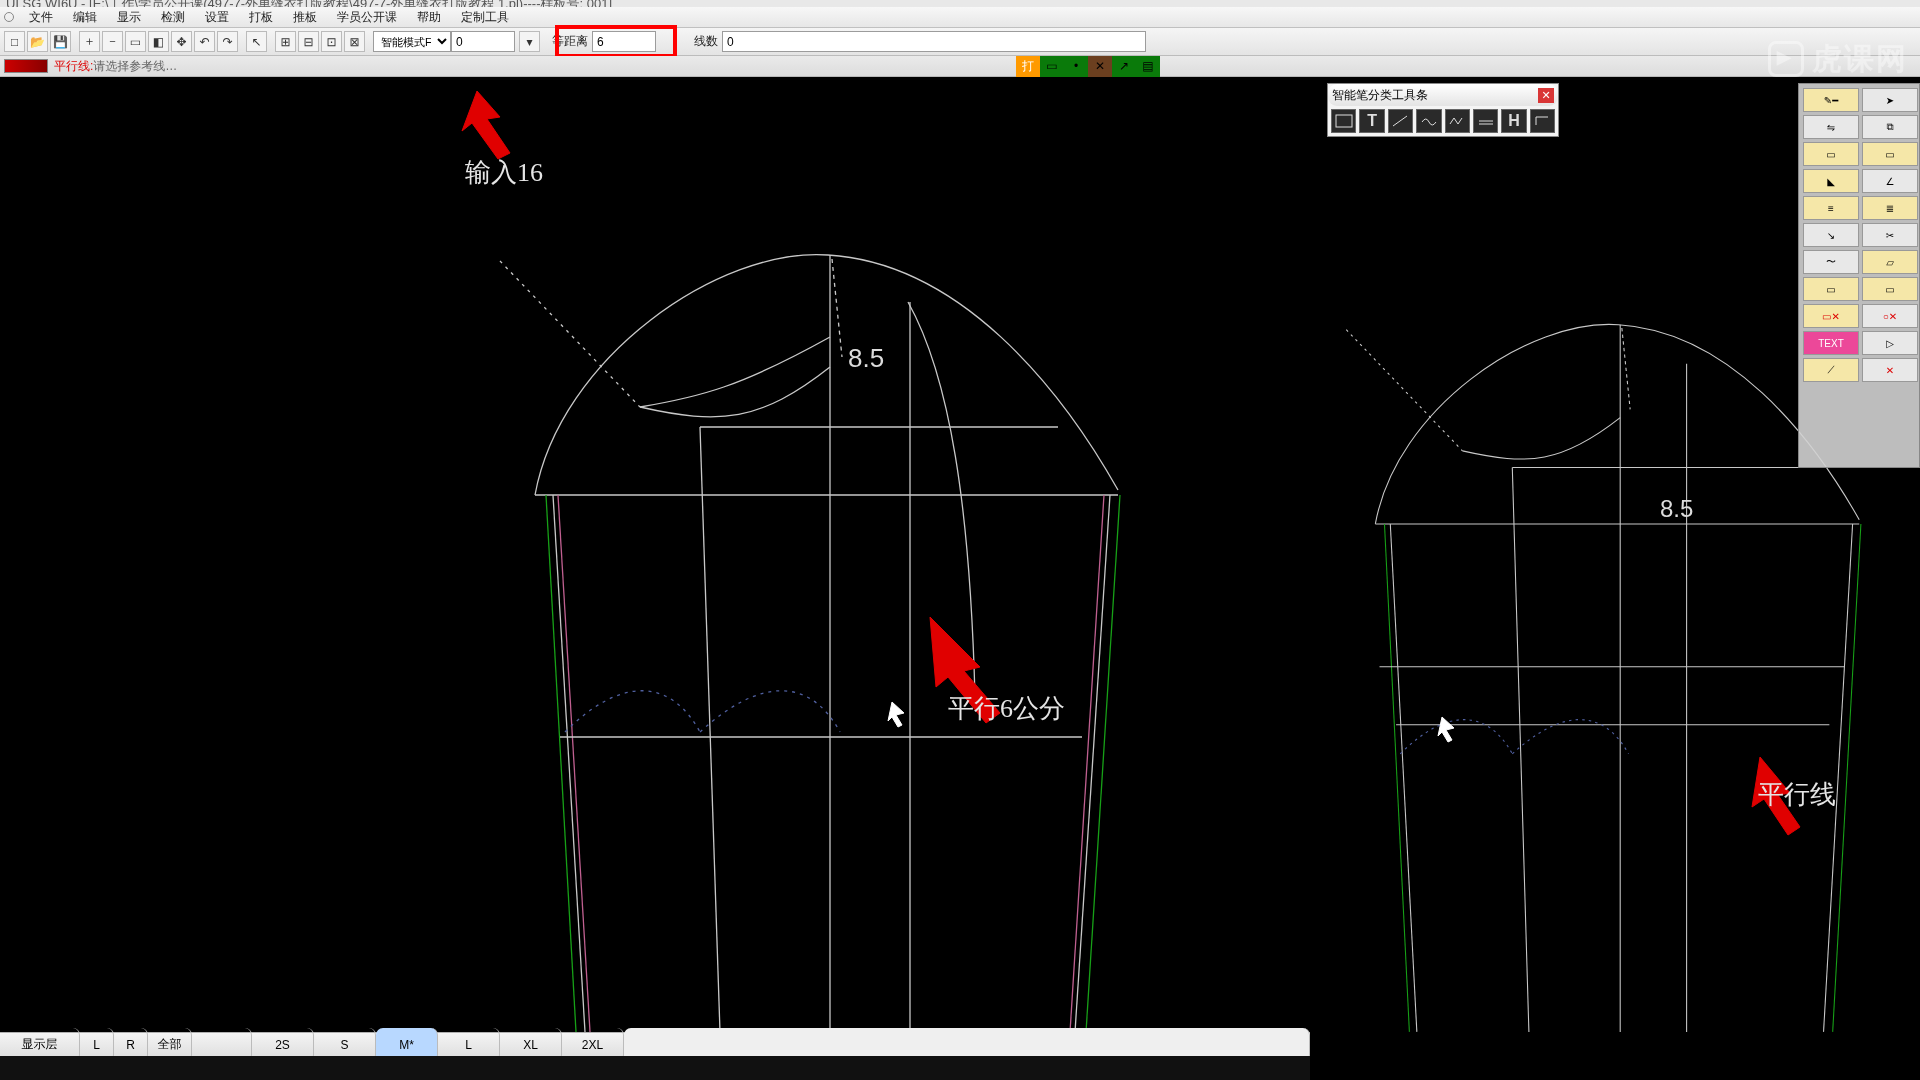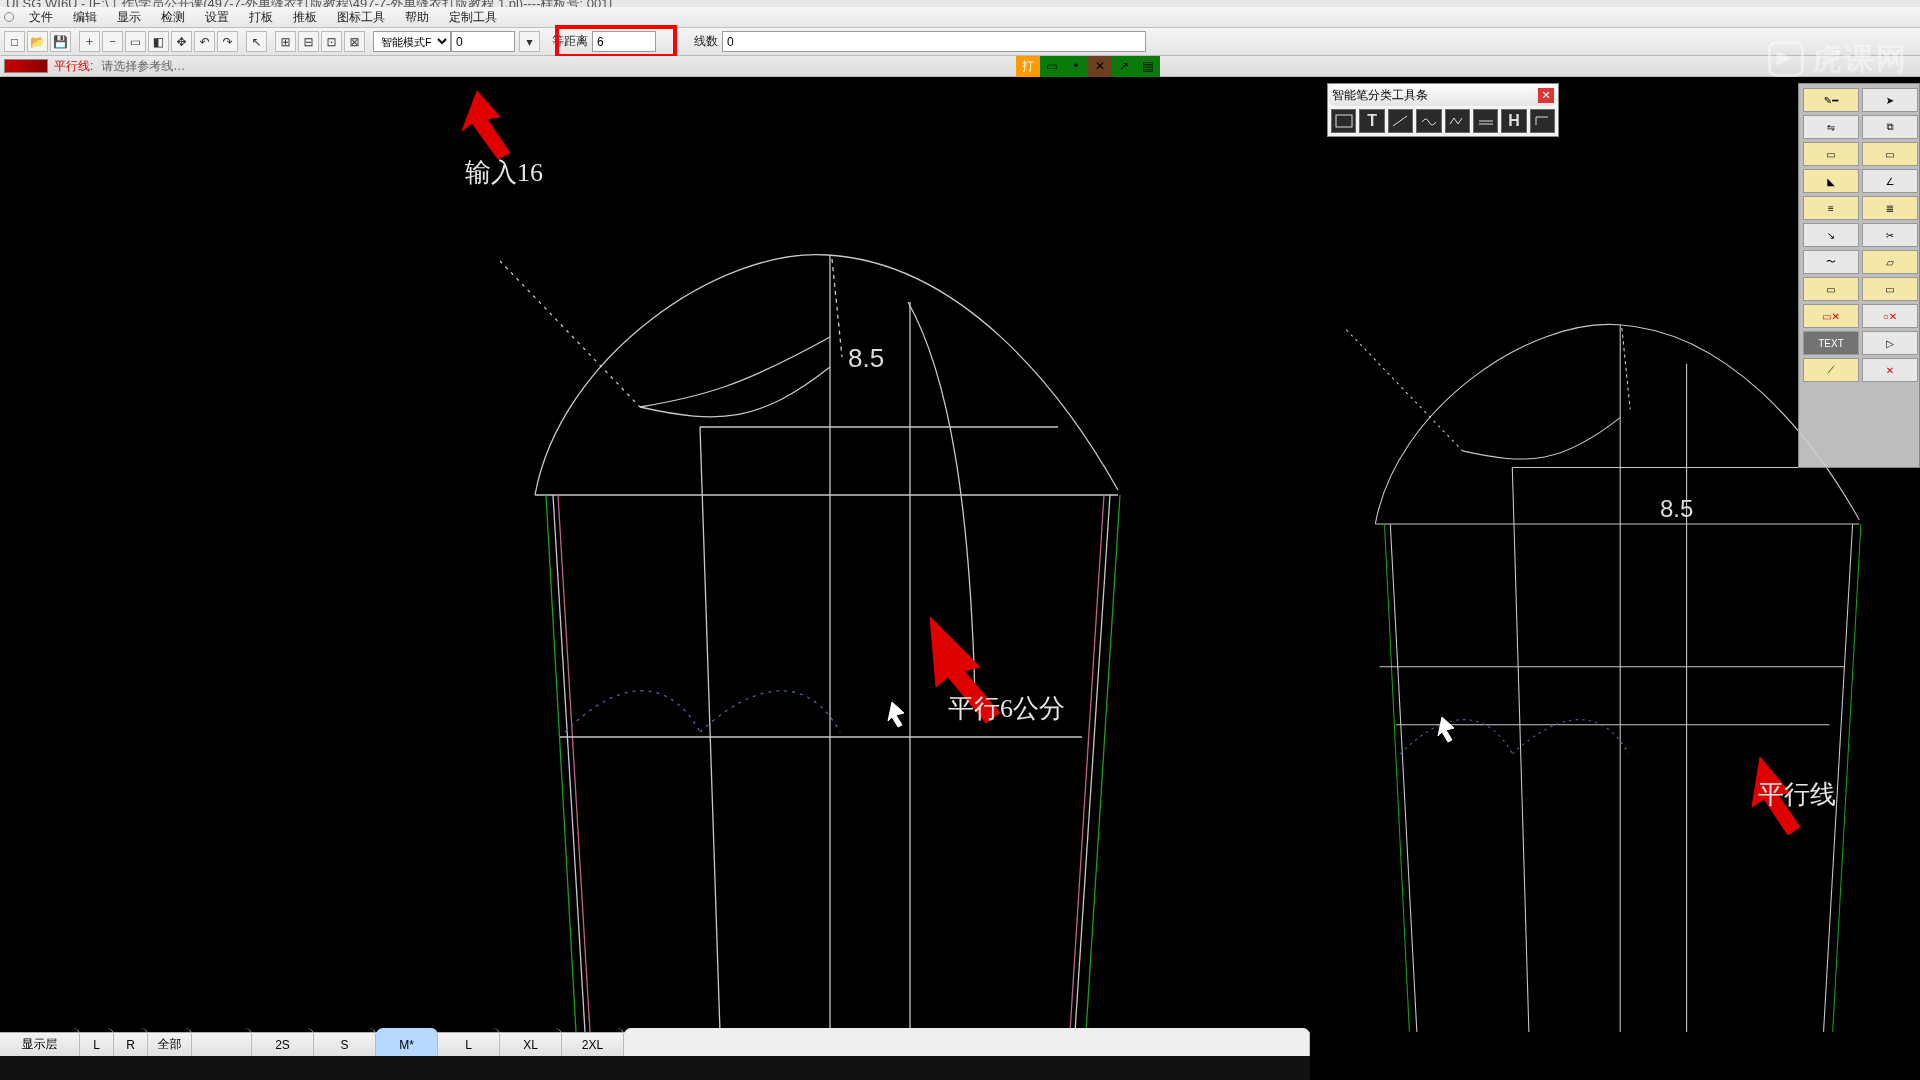--- a/index.html
+++ b/index.html
@@ -20,21 +20,21 @@
 .combo { height: 21px; border: 1px solid #9c9c9c; background: #fff; font-size: 11px; padding: 0 3px; }
 .combo.mode { width: 78px; }
 .tb-input { height: 21px; border: 1px solid #9c9c9c; background: #fff; font-size: 12px; padding: 0 4px; }
 .lbl { font-size: 12px; color: #222; margin: 0 4px 0 10px; }
 .red-box { position: absolute; border: 4px solid #ff0000; pointer-events: none; }
 
 
 .hintbar { height: 21px; background: linear-gradient(#eaeaea,#dcdcdc); border-bottom: 1px solid #b8b8b8; display: flex; align-items: center; font-size: 12px; position: relative; }
 .hintbar .swatch { width: 44px; height: 14px; border: 1px solid #888; background: linear-gradient(90deg,#c00,#800); margin-left: 4px; }
 .hintbar .toolname { color: #d00; margin-left: 6px; }
-.hintbar .hint { color: #666; margin-left: 8px; }
+.hintbar .hint { color: #666; margin-left: 0; }
 .colorbtns { display: flex; margin-left: auto; margin-right: 760px; }
 .colorbtns .cb { width: 24px; height: 21px; display: flex; align-items: center; justify-content: center; font-size: 12px; }
 
 
 .canvas { position: absolute; left: 0; top: 77px; width: 1920px; height: 955px; background: #000; }
 .canvas svg { position: absolute; left: 0; top: 0; width: 1920px; height: 955px; }
 .anno { position: absolute; color: #e5e5e5; font-size: 26px; font-family: SimSun, serif; pointer-events: none; }
 
 
 .floatbox { position: absolute; left: 1327px; top: 83px; width: 232px; background: #f4f4f4; border: 1px solid #888; box-shadow: 2px 2px 4px rgba(0,0,0,.3); }
@@ -71,21 +71,21 @@
 
 <div class="menubar">
   <div class="dot"></div>
   <span class="mi">文件</span>
   <span class="mi">编辑</span>
   <span class="mi">显示</span>
   <span class="mi">检测</span>
   <span class="mi">设置</span>
   <span class="mi">打板</span>
   <span class="mi">推板</span>
-  <span class="mi">图标工具</span>
+  <span class="mi">学员公开课</span>
   <span class="mi">帮助</span>
   <span class="mi">定制工具</span>
 </div>
 
 <div class="toolbar">
   <div class="tb-btn">□</div>
   <div class="tb-btn">📂</div>
   <div class="tb-btn">💾</div>
   <div class="sep"></div>
   <div class="tb-btn">＋</div>
@@ -274,21 +274,21 @@
   <div class="p alt">〜</div>
   <div class="p">▱</div>
   <div class="p">▭</div>
   <div class="p">▭</div>
   <div class="p red">
       <span style="color:#d00">▭✕</span>
     </div>
   <div class="p alt">
       <span style="color:#d00">○✕</span>
     </div>
-  <div class="p" style="background:#737373;color:#fff">TEXT</div>
+  <div class="p" style="background:#ec4899;color:#fff">TEXT</div>
   <div class="p alt">▷</div>
   <div class="p">⟋</div>
   <div class="p alt">
       <span style="color:#d00">✕</span>
     </div>
 </div>
 
 <div class="watermark">
   <div class="logo"></div>
   <span>虎课网</span>

